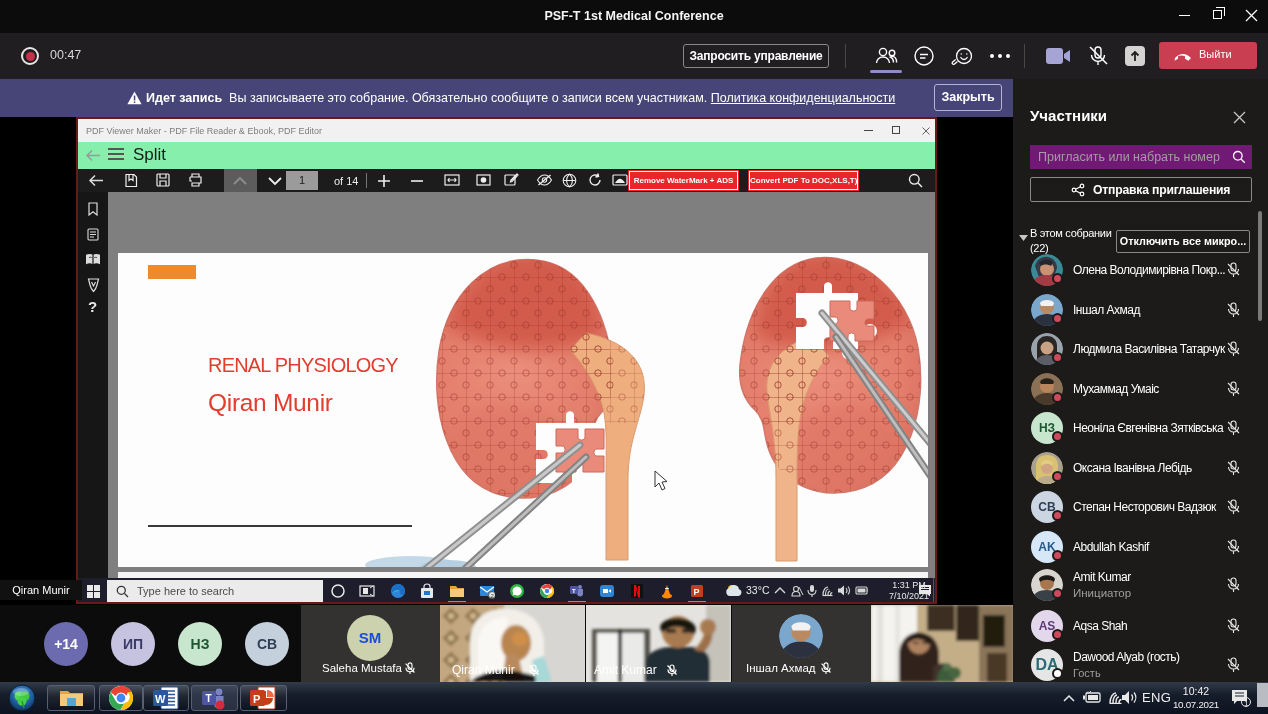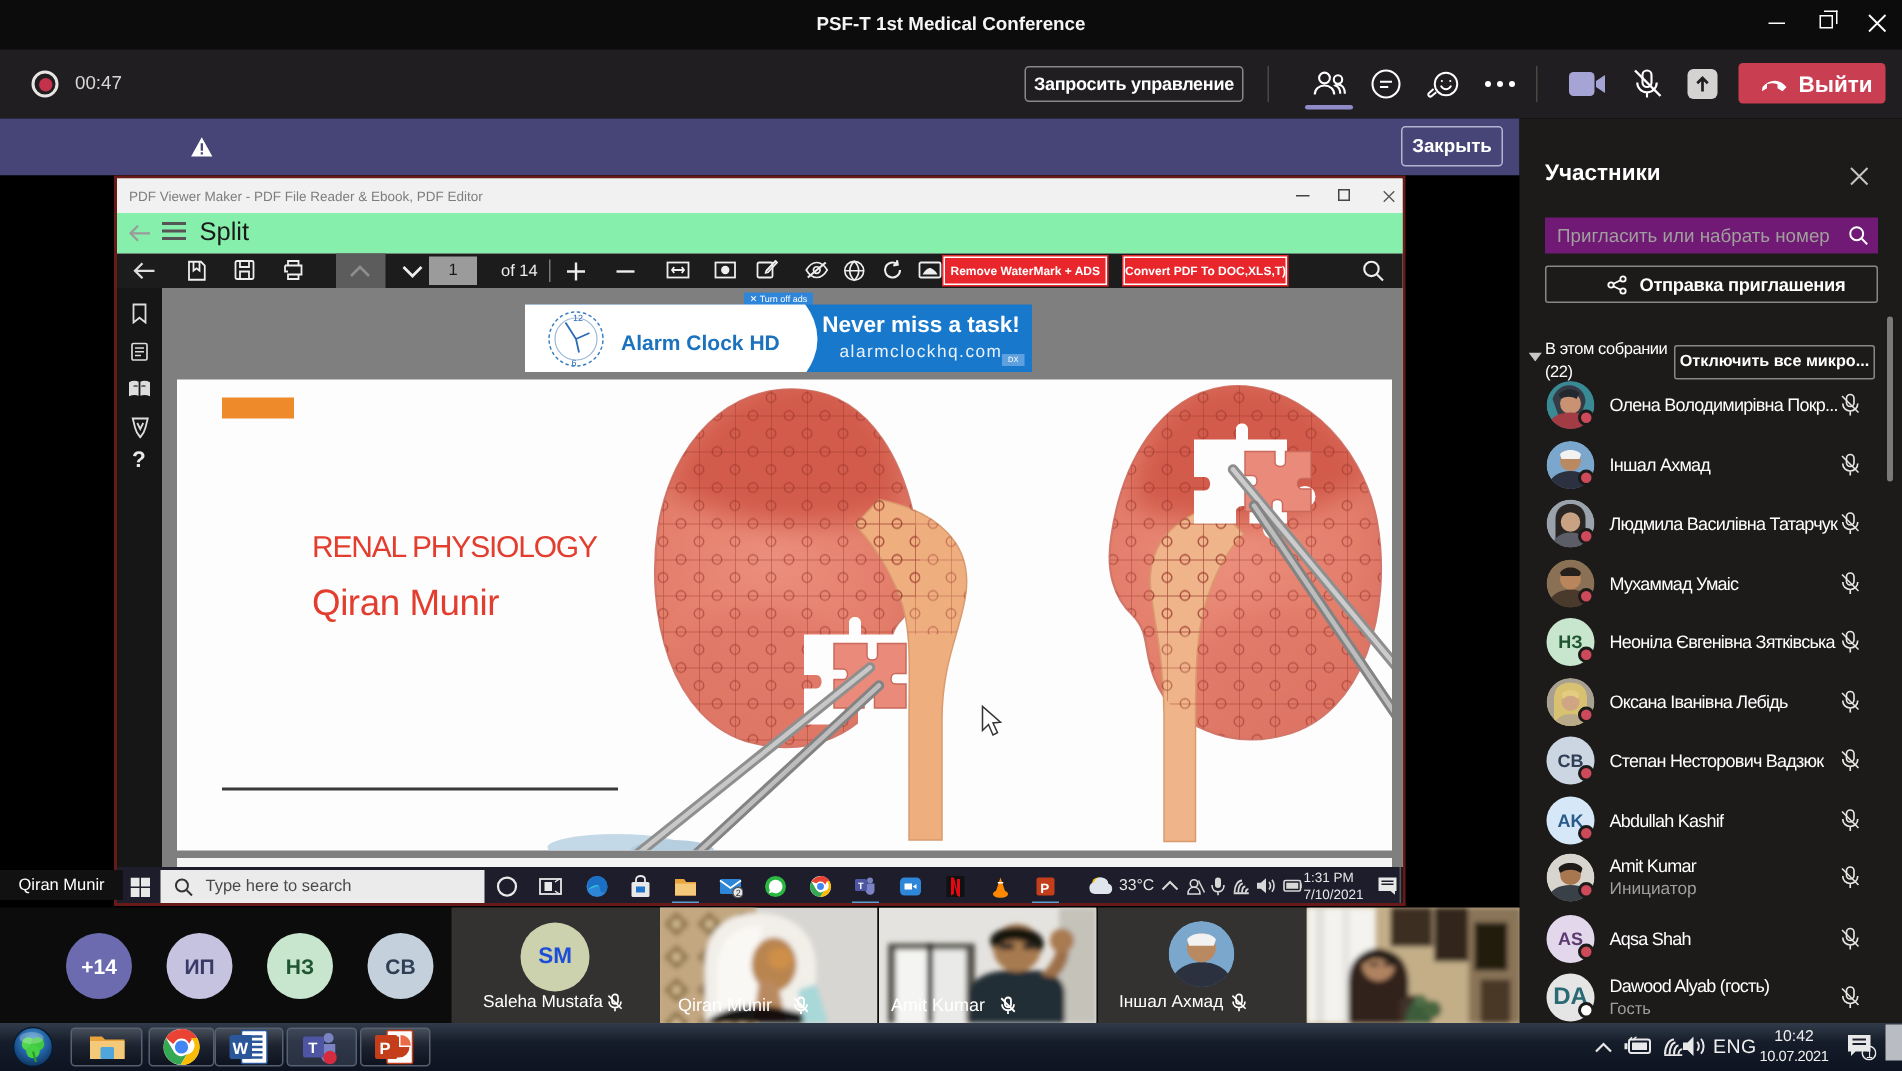--- a/index.html
+++ b/index.html
@@ -58,30 +58,31 @@
 
   <svg class="ab" style="left:1124px;top:12px" width="22" height="22" viewBox="0 0 22 22">
       <rect x="1" y="1" width="20" height="20" rx="4" fill="#d5d3d1"></rect>
       <path d="M11 16V7M7.5 10.5L11 7l3.5 3.5" stroke="#201e21" stroke-width="1.8" fill="none"></path>
     </svg>
 
   <div class="ab" style="left:1159px;top:9px;width:98px;height:27px;background:#ca3e52;border-radius:3px;color:#fff">
     <svg class="ab" style="left:14px;top:8px" width="20" height="12" viewBox="0 0 20 12">
         <path d="M2 8c5-5.5 11-5.5 16 0l-2.6 2.8-3.4-2V6.2c-2.5-.9-4.5-.9-7 0v2.6l-3.4 2z" fill="#fff"></path>
       </svg>
-    <div class="ab" style="left:40px;top:6px;font-size:15px;font-weight:700">Выйти</div>
+    <div class="ab" style="left:40px;top:6px;font-size:11px;font-weight:400">Выйти</div>
   </div>
 </div>
 
 <div class="ab" id="recbanner" style="left:0;top:79px;width:1013px;height:38px;background:#474577;color:#fff">
   <svg class="ab" style="left:127px;top:12px" width="15" height="14" viewBox="0 0 15 14">
       <path d="M7.5 0.5L14.6 13.3H0.4z" fill="#fff"></path>
       <rect x="6.8" y="4.5" width="1.5" height="5" fill="#474577"></rect>
       <rect x="6.8" y="10.5" width="1.5" height="1.5" fill="#474577"></rect>
     </svg>
+  <div class="ab" style="left:146px;top:12px;font-size:12.5px;white-space:nowrap"><b>Идет запись</b>&nbsp; Вы записываете это собрание. Обязательно сообщите о записи всем участникам. <span style="text-decoration:underline">Политика конфиденциальности</span></div>
   <div class="ab" style="left:934px;top:5px;width:68px;height:27px;border:1px solid #b5b3d0;border-radius:3px;font-size:12.5px;font-weight:700;text-align:center;line-height:25px">Закрыть</div>
 </div>
 
 <div class="ab" id="stage" style="left:0;top:117px;width:1013px;height:488px;background:#000">
 
   <div class="ab" style="left:76px;top:0px;width:861px;height:487px;border:2px solid #671a18"></div>
 
   <div class="ab" id="pdfwin" style="left:78px;top:2px;width:857px;height:459px;background:#fff">
 
     <div class="ab" style="left:0;top:0;width:857px;height:23px;background:#f2f1f2">
@@ -273,37 +274,20 @@
 <path d="M545 230 L404 60" stroke="#8f8f8f" stroke-width="7"></path>
 <path d="M545 230 L404 60" stroke="#cccccc" stroke-width="3"></path>
 <path d="M532 252 L418 84" stroke="#838383" stroke-width="7"></path>
 <path d="M532 252 L418 84" stroke="#bdbdbd" stroke-width="3"></path>
 </g>
 <path d="M237 218l0 16 4-4 3 7 3-1.5-3-6.5 5-0.5z" fill="#fff" stroke="#333" stroke-width="1"></path>
 </svg>
       </div>
       <div class="ab" style="left:40px;top:380px;width:810px;height:6px;background:#f5f5f5"></div>
 
-      <div class="ab" id="ad" style="left:272px;top:3px;width:338px;height:53px">
-        <div class="ab" style="left:146px;top:0;width:46px;height:10px;background:#2f86d8;color:#fff;font-size:6px;line-height:10px;text-align:center">✕ Turn off ads</div>
-        <div class="ab" style="left:0;top:8px;width:338px;height:45px;background:#1878cc;overflow:hidden">
-          <div class="ab" style="left:-55px;top:-42px;width:250px;height:130px;background:#fff;border-radius:50%"></div>
-          <svg class="ab" style="left:8px;top:-3px" width="52" height="52" viewBox="0 0 52 52">
-            <circle cx="26" cy="26" r="18" fill="none" stroke="#3a7fc1" stroke-width="1" stroke-dasharray="1.5 2.5" stroke-dashoffset="0" transform="rotate(-8 26 26)" stroke-linecap="round"></circle>
-            <circle cx="26" cy="26" r="14" fill="#fff" stroke="#9db8d8" stroke-width="0.8"></circle>
-            <text x="24" y="14" font-size="6" fill="#2a6db5">12</text>
-              <text x="23" y="44" font-size="6" fill="#2a6db5">6</text>
-            <path d="M26 26L19 15M26 26l9-4M26 26l2 9" stroke="#2a6db5" stroke-width="1.2"></path>
-          </svg>
-          <div class="ab" style="left:64px;top:17px;font-size:14px;font-weight:700;color:#1b72be">Alarm Clock HD</div>
-          <div class="ab" style="left:190px;top:5px;width:148px;text-align:center;font-size:15px;font-weight:700;color:#fff">Never miss a task!</div>
-          <div class="ab" style="left:190px;top:26px;width:148px;text-align:center;font-size:11.5px;color:#eaf2fb;letter-spacing:1px">alarmclockhq.com</div>
-          <div class="ab" style="left:318px;top:33px;width:15px;height:8px;background:#5ea0dd;color:#fff;font-size:5px;text-align:center;line-height:8px">DX</div>
-        </div>
-      </div>
     </div>
   </div>
 
   <div class="ab" id="vmtaskbar" style="left:78px;top:461px;width:857px;height:26px;background:#1d1d2b">
     <svg class="ab" style="left:9px;top:7px" width="13" height="13" viewBox="0 0 13 13" fill="#e8e8e8">
         <rect x="0" y="0" width="6" height="6"></rect>
         <rect x="7" y="0" width="6" height="6"></rect>
         <rect x="0" y="7" width="6" height="6"></rect>
         <rect x="7" y="7" width="6" height="6"></rect>
       </svg>
@@ -410,21 +394,21 @@
           <rect x="3.5" y="4.5" width="8" height="4" fill="#d8d8d8"></rect>
           <rect x="13.5" y="5" width="1.5" height="3" fill="#d8d8d8"></rect>
         </svg>
     <svg class="ab" style="left:840px;top:6px" width="15" height="13" viewBox="0 0 15 13">
           <rect x="1" y="1" width="12" height="9" fill="#e8e8e8"></rect>
           <path d="M3 3.5h8M3 5.5h8" stroke="#1d1d2b" stroke-width="1"></path>
           <path d="M9 10l3 2.5V10z" fill="#e8e8e8"></path>
         </svg>
     </div>
     <div class="ab" style="left:668px;top:6px;font-size:10.5px;color:#e8e8e8">33°C</div>
-    <div class="ab" style="left:791px;top:2px;width:44px;font-size:9px;color:#e8e8e8;line-height:11px">1:31 PM<br>7/10/2021</div>
+    <div class="ab" style="left:809px;top:2px;width:44px;text-align:center;font-size:9px;color:#e8e8e8;line-height:11px">1:31 PM<br>7/10/2021</div>
     <div class="ab" style="left:855px;top:0;width:1px;height:26px;background:#555"></div>
   </div>
   <div class="ab" style="left:76px;top:485px;width:861px;height:2px;background:#671a18"></div>
   <div class="ab" style="left:0;top:463px;width:82px;height:20px;background:#111;color:#fff;font-size:11px;line-height:20px;text-align:center">Qiran Munir</div>
 </div>
 
 <div class="ab" id="filmstrip" style="left:0;top:605px;width:1014px;height:77px;background:#0c0c0c">
   <div class="ab" style="left:44px;top:17px;width:44px;height:44px;border-radius:50%;background:#6d6bb0;color:#fff;font-size:14px;font-weight:700;text-align:center;line-height:44px">+14</div>
   <div class="ab" style="left:111px;top:17px;width:44px;height:44px;border-radius:50%;background:#c5c3df;color:#3a3a68;font-size:14px;font-weight:700;text-align:center;line-height:44px">ИП</div>
   <div class="ab" style="left:178px;top:17px;width:44px;height:44px;border-radius:50%;background:#c8e5cd;color:#1e5631;font-size:14px;font-weight:700;text-align:center;line-height:44px">НЗ</div>

